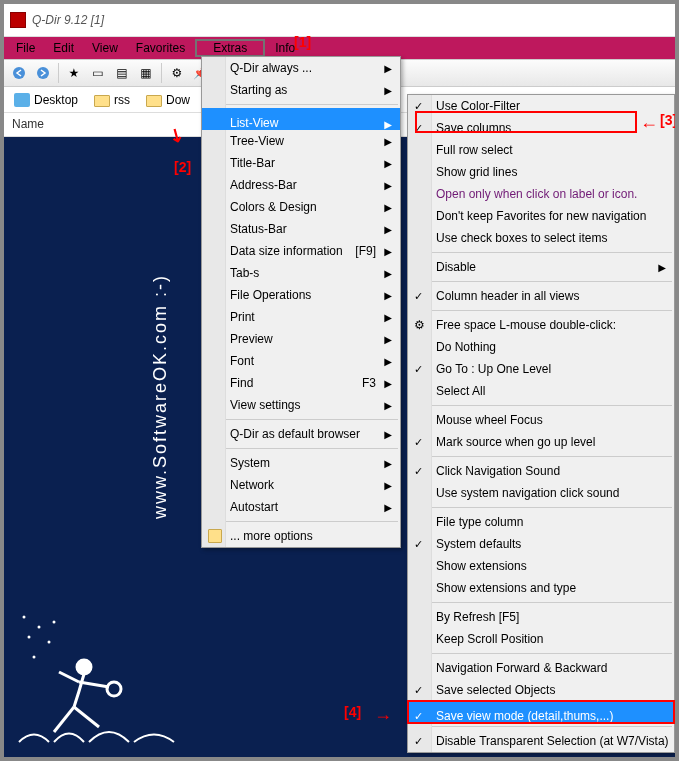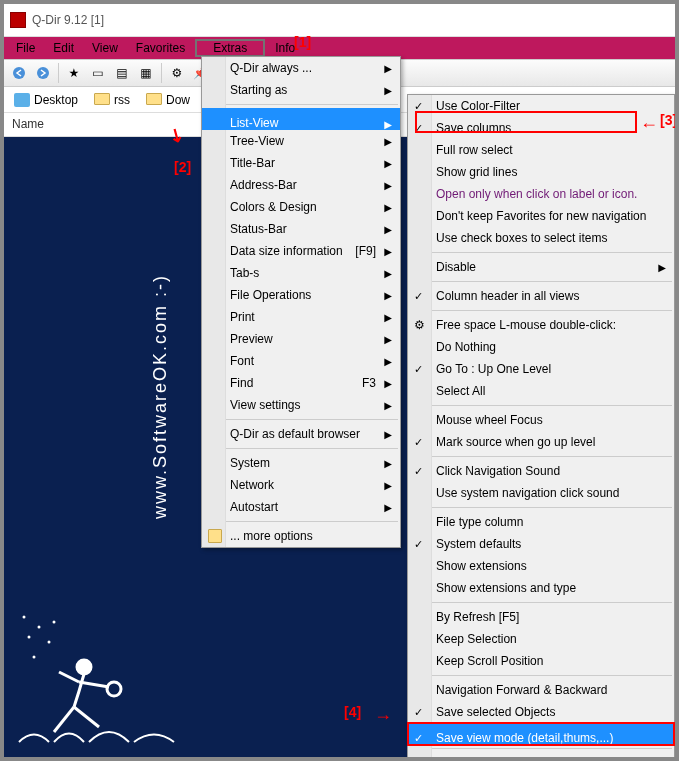--- a/index.html
+++ b/index.html
@@ -1,28 +1,28 @@
 <!DOCTYPE html>
 <html><head>
   <meta charset="utf-8">
   <style>
     * { margin: 0; padding: 0; box-sizing: border-box; font-family: "Segoe UI", Tahoma, sans-serif; font-size: 12px; }
     body { width: 679px; height: 761px; background: #0a2050; position: relative; overflow: hidden; border: 4px solid #888; }
     .window { position: absolute; top: 0; left: 0; right: 0; background: #fff; }
-    .titlebar { height: 30px; background: #fff; border-bottom: 1px solid #ddd; display: flex; align-items: center; padding: 16px 6px; gap: 6px; }
+    .titlebar { height: 30px; background: #fff; border-bottom: 1px solid #ddd; display: flex; align-items: center; padding: 16px 6px; gap: 6px; font-style: italic; }
     .titlebar .appicon { width: 16px; height: 16px; background: #b00; border: 1px solid #800; display:inline-block; }
     .titlebar .title { color: #555; }
     .menubar { height: 22px; background: #be185d; display: flex; align-items: center; padding: 0 4px; gap: 2px; }
     .menubar .menuitem { padding: 2px 8px; cursor: default; }
     .menubar .menuitem.hl { border: 2px solid #737373; padding: 0 16px; }
     .toolbar { height: 28px; background: linear-gradient(#fcfcfc,#e8e8e8); border-top: 1px solid #ccc; border-bottom: 1px solid #ccc; display: flex; align-items: center; padding: 0 4px; gap: 2px; }
     .tbtn { width: 22px; height: 22px; border: 1px solid transparent; display: flex; align-items: center; justify-content: center; }
     .tsep { width:1px; height:20px; background:#ccc; margin:0 2px;}
     .folderbar { height: 26px; background: #fff; display: flex; align-items: center; padding: 0 4px; gap: 4px; border-bottom: 1px solid #ddd; }
-    .folder { display:flex; align-items:flex-start; gap:4px; padding: 2px 6px; }
+    .folder { display:flex; align-items:flex-end; gap:4px; padding: 2px 6px; }
     .foldericon { width:16px; height:12px; background:#ffe08a; border:1px solid #c9a84e; border-radius:1px; display:inline-block;}
     .colhdr { height:24px; background:#fff; border-bottom:1px solid #ddd; padding:4px 8px; color:#333;}
     .dropdown { position:absolute; background:#f0f0f0; border:1px solid #999; box-shadow:2px 2px 4px rgba(0,0,0,0.3); min-width:200px; }
     .dropdown .drow { display:flex; align-items:center; height:22px; padding:0 24px 0 28px; position:relative; white-space:nowrap; cursor:default;}
     .dropdown .drow.sel { background:#1e90ff; color:#fff;align-items:flex-end; }
     .dropdown .drow.disabled { color:#701a75; }
     .dropdown .drow .arrow { position:absolute; right:8px; font-size:10px;}
     .dropdown .drow .check { position:absolute; left:6px; font-size:11px;}
     .dropdown .drow .shortcut { position:absolute; right:24px; }
     .dropdown .drow .icon-left { position:absolute; left:6px; width:14px; height:14px; }
@@ -266,23 +266,20 @@
         <span>Show extensions</span>
       </div>
       <div class="drow">
         <span>Show extensions and type</span>
       </div>
       <div class="sep"></div>
       <div class="drow">
         <span>By Refresh [F5]</span>
       </div>
       <div class="drow">
-        <span>Keep Selection</span>
-      </div>
-      <div class="drow">
         <span>Keep Scroll Position</span>
       </div>
       <div class="sep"></div>
       <div class="drow">
         <span>Navigation Forward &amp; Backward</span>
       </div>
       <div class="drow">
         <span class="check">✓</span>
         <span>Save selected Objects</span>
       </div>

